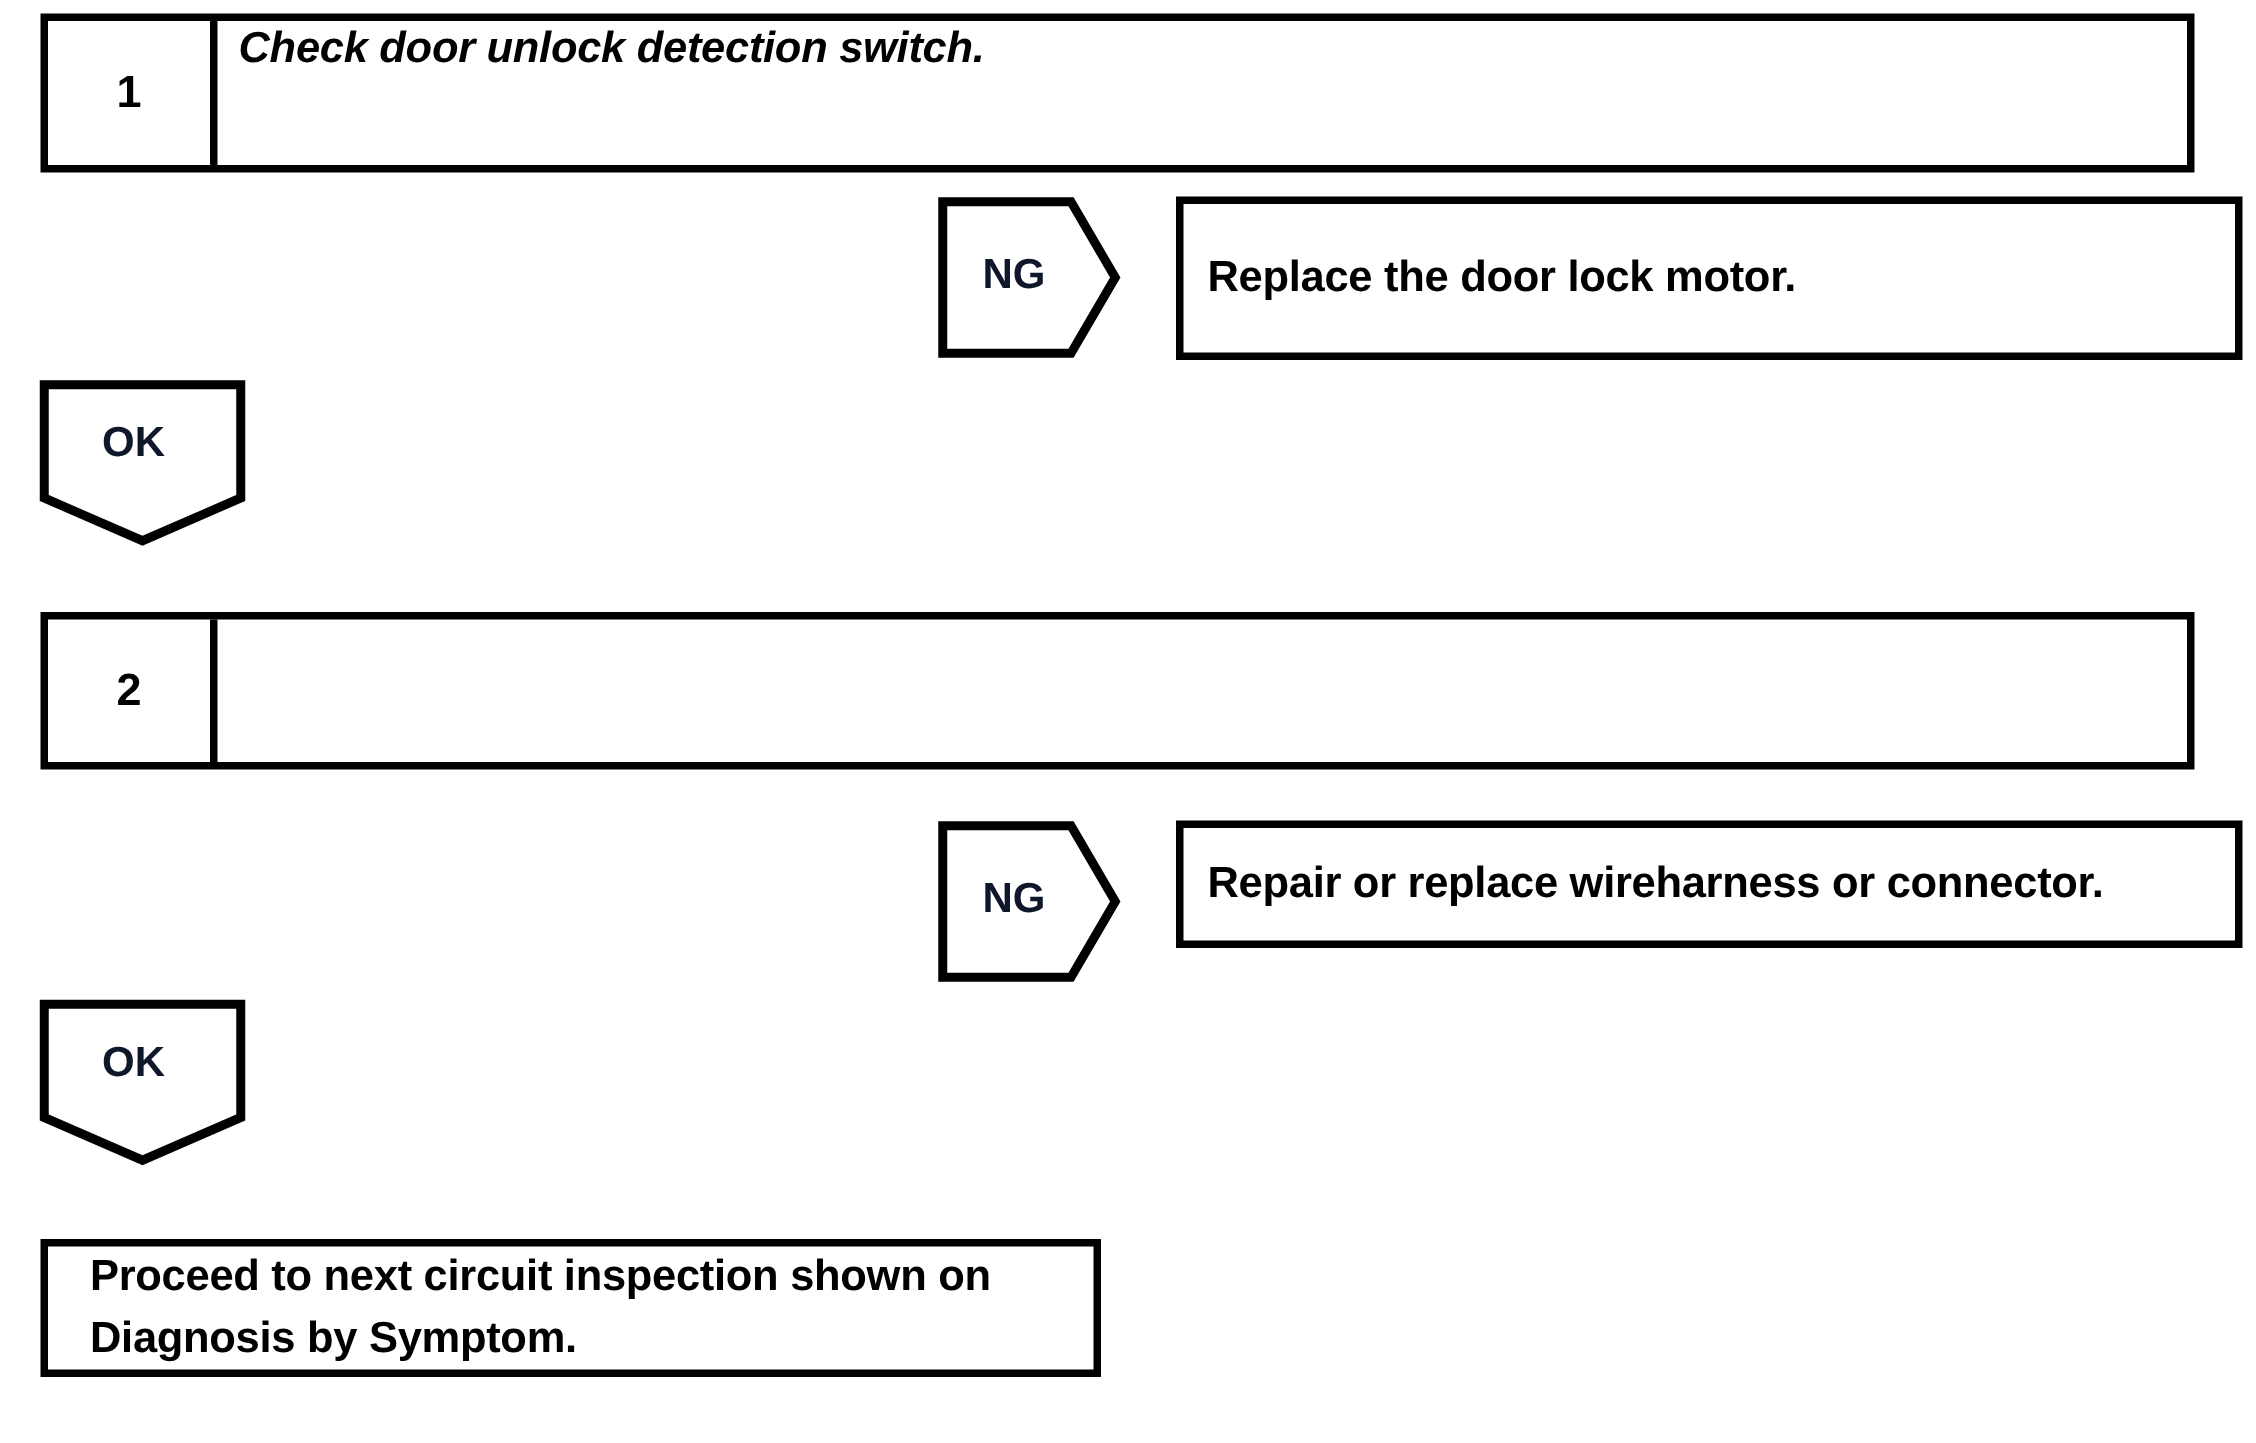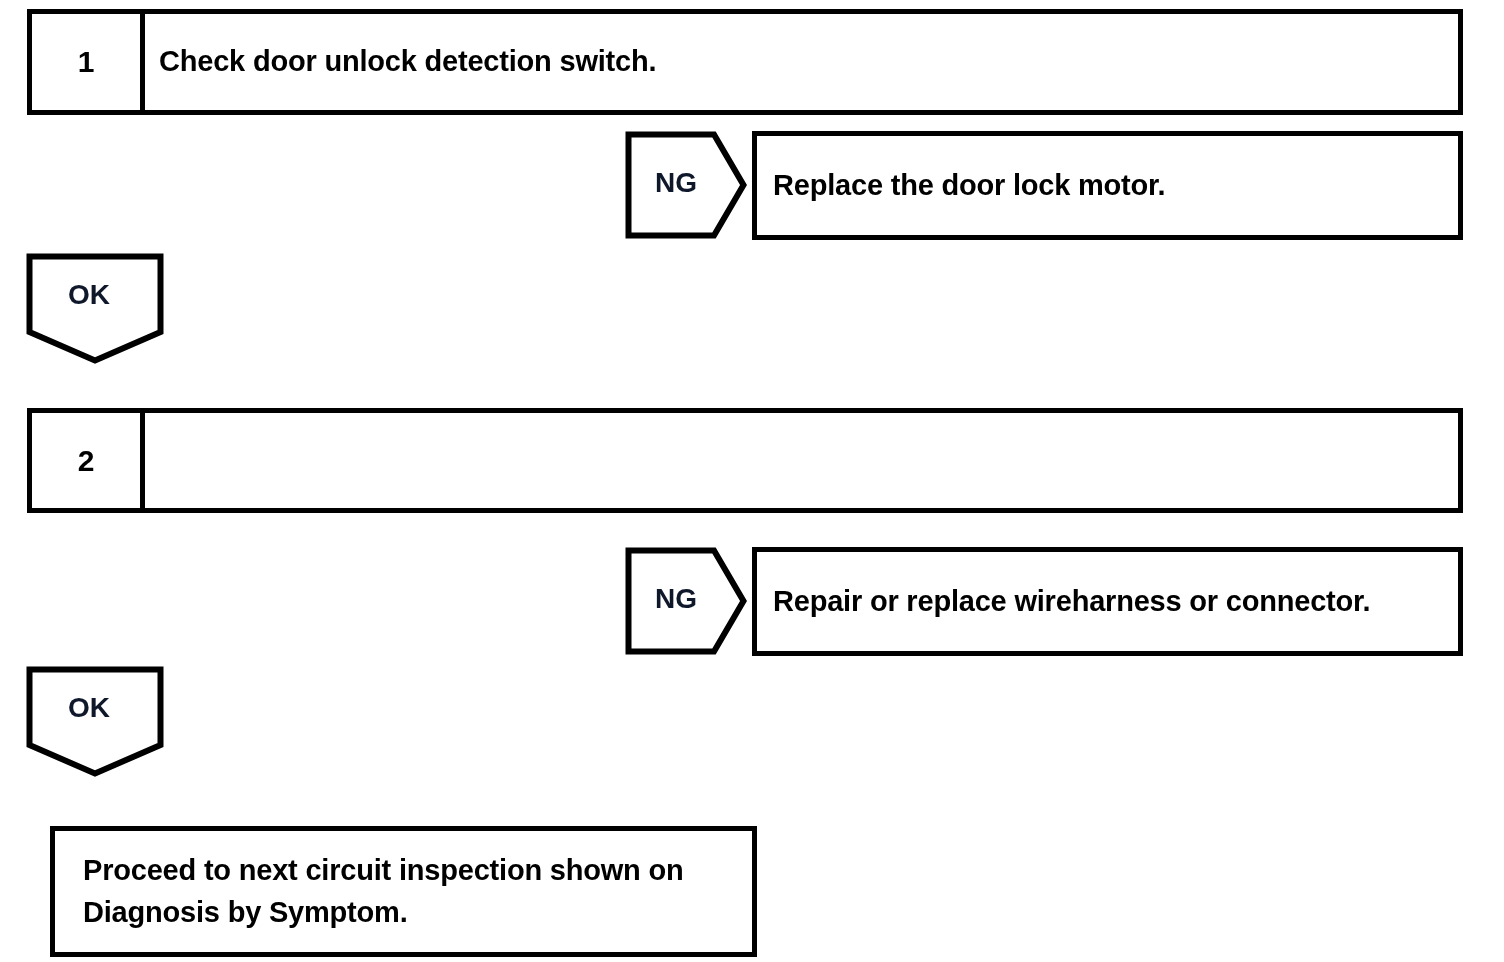--- a/index.html
+++ b/index.html
@@ -42,39 +42,41 @@
     align-items: center;
     justify-content: center;
     font-weight: bold;
     font-size: 30px;
     color: #000000;
     letter-spacing: 0px;
   }
   .step-text {
     flex: 1 1 auto;
     display: flex;
-    align-items: center;
+    align-items: flex-start;
     padding-left: 14px;
     padding-right: 10px;
+    font-style: italic;
   }
   .step-text span {
     font-weight: bold;
     font-size: 29px;
     line-height: 1.28;
     color: #000000;
     letter-spacing: -0.2px;
     white-space: pre-line;
   }
 
   
   .result-box {
     display: flex;
     align-items: center;
     padding-left: 16px;
     padding-right: 0;
+    margin-left: 32px;
   }
   .result-box span {
     font-weight: bold;
     font-size: 29px;
     line-height: 1.28;
     color: #000000;
     letter-spacing: -0.2px;
     white-space: pre-line;
   }
 
@@ -149,29 +151,29 @@
     </div>
   </div>
 
   <div class="arrow" style="left:622px; top:545px; width:128px; height:112px;">
     <svg viewBox="0 0 128 112" preserveAspectRatio="none">
       <polygon points="6.5,5.5 92,5.5 121.5,56 92,106.5 6.5,106.5" fill="#ffffff" stroke="#000000" stroke-width="6" stroke-linejoin="miter"></polygon>
     </svg>
   </div>
   <div class="arrow-label" style="left:655px; top:583px;">NG</div>
 
-  <div class="box result-box" style="left:752px; top:547px; width:711px; height:109px;">
+  <div class="box result-box" style="left:752px; top:547px; width:711px; height:85px;">
     <span>Repair or replace wireharness or connector.</span>
   </div>
 
   <div class="arrow" style="left:24px; top:665px; width:142px; height:114px;">
     <svg viewBox="0 0 142 114" preserveAspectRatio="none">
       <polygon points="5.5,4.5 136.5,4.5 136.5,80 71,108.5 5.5,80" fill="#ffffff" stroke="#000000" stroke-width="6" stroke-linejoin="miter"></polygon>
     </svg>
   </div>
   <div class="arrow-label" style="left:68px; top:692px;">OK</div>
 
-  <div class="box final-box" style="left:27px; top:826px; width:707px; height:131px;margin-left:23px;">
+  <div class="box final-box" style="left:27px; top:826px; width:707px; height:92px;">
     <span>Proceed to next circuit inspection shown on
 Diagnosis by Symptom.</span>
   </div>
 
 </div>
 
 </body></html>

